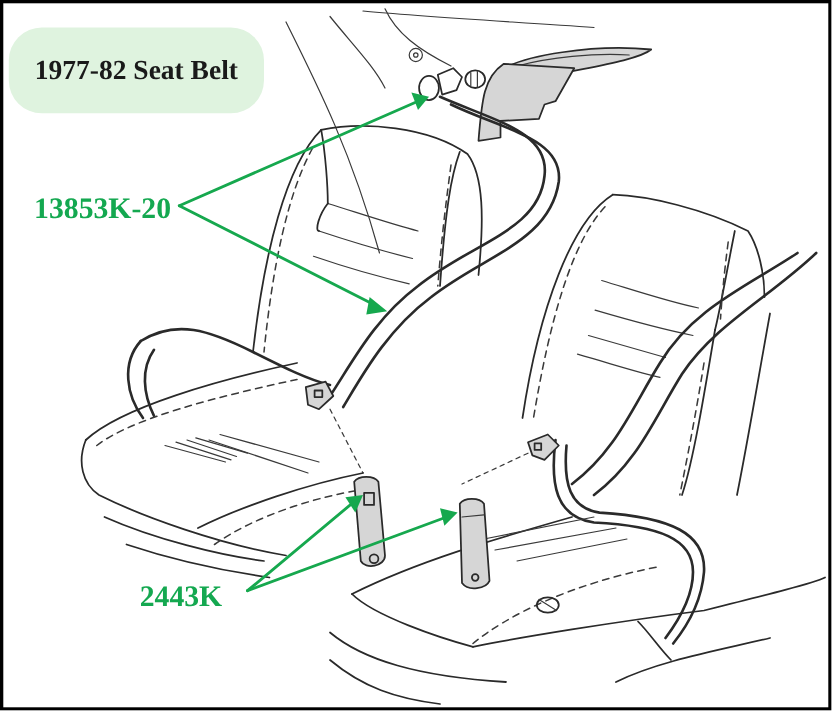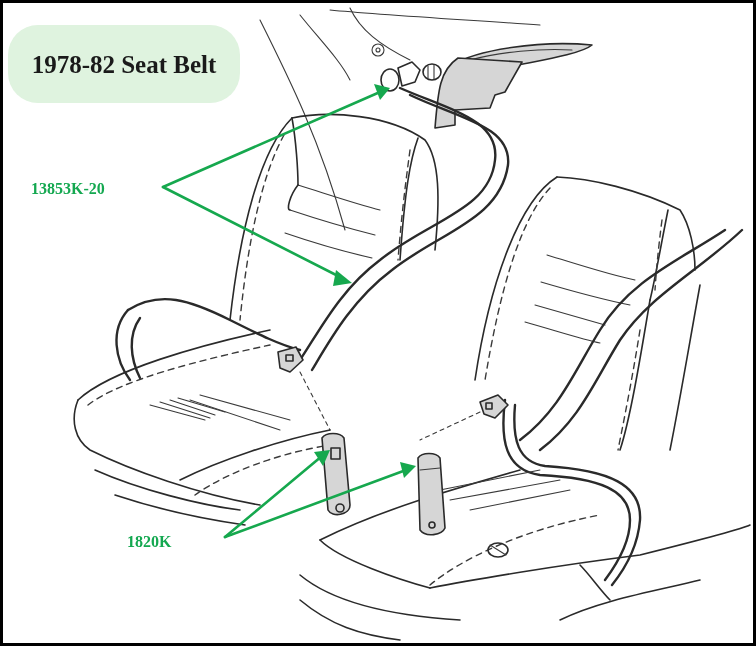--- a/index.html
+++ b/index.html
@@ -23,21 +23,21 @@
     align-items: center; justify-content: center;
     color: #1a1a1a;
     font-weight: bold;
     font-size: 25px;
     line-height: 31px;
   }
   .callout {
     position: absolute;
     color: #14a850;
     font-weight: bold;
-    font-size: 16px;
+    font-size: 27px;
     line-height: 26px;
     white-space: nowrap;
   }
   #label-a { left: 28px; top: 173px; }
   #label-b { left: 124px; top: 526px; }
   .ln { fill: none; stroke: #2a2a2a; stroke-width: 1.6; stroke-linecap: round; stroke-linejoin: round; }
   .ln-thin { fill: none; stroke: #3a3a3a; stroke-width: 1.1; stroke-linecap: round; }
   .dash { fill: none; stroke: #3a3a3a; stroke-width: 1.4; stroke-dasharray: 6 5; stroke-linecap: round; }
   .belt { fill: none; stroke: #2a2a2a; stroke-width: 2.4; stroke-linecap: round; }
   .part { fill: #d6d6d6; stroke: #2a2a2a; stroke-width: 1.6; stroke-linejoin: round; }
@@ -171,18 +171,18 @@
     </g>
     <g>
       <line class="arrow" x1="225" y1="537" x2="322" y2="456"></line>
       <polygon class="arrowhead" points="330,450 314,452 323,466"></polygon>
       <line class="arrow" x1="225" y1="537" x2="406" y2="470"></line>
       <polygon class="arrowhead" points="416,466 400,462 404,478"></polygon>
     </g>
   </svg>
 
   <div class="title-pill">
-    <span>1978-82 Seat Belt</span>
+    <span>1977-82 Seat Belt</span>
   </div>
 
   <div class="callout" id="label-a">13853K-20</div>
-  <div class="callout" id="label-b">1820K</div>
+  <div class="callout" id="label-b">2443K</div>
 </div>
 
 </body></html>

